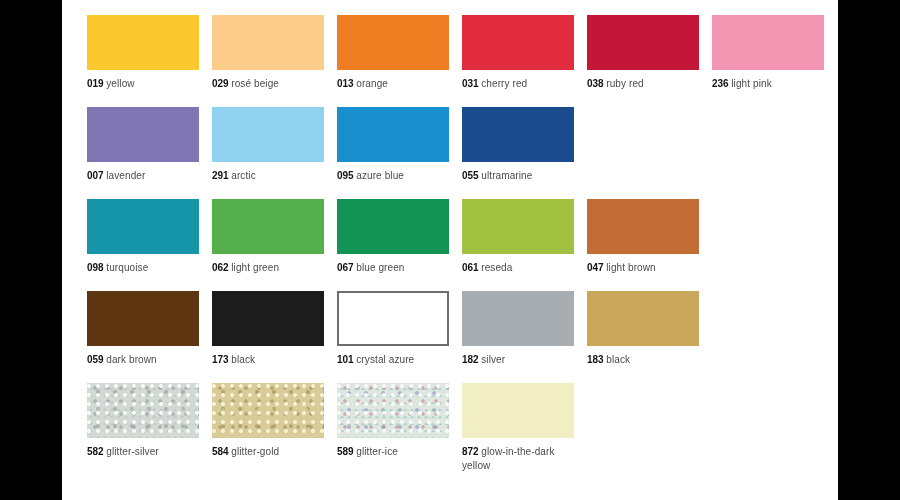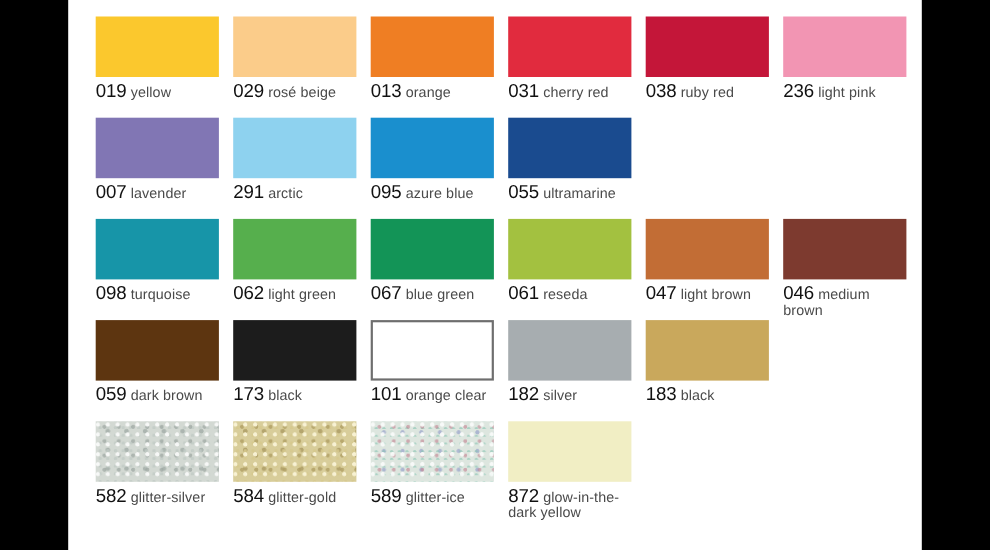--- a/index.html
+++ b/index.html
@@ -57,28 +57,28 @@
     border: 2px solid #6e6e6e;
   }
   .caption {
     margin-top: 7px;
     font-size: 10.5px;
     line-height: 12.5px;
     color: #3a3a3a;
     letter-spacing: 0.1px;
   }
   .code {
-    font-weight: normal;
+    font-weight: bold;
     color: #111111;
-    font-size: 17px;
+    font-size: 10px;
     letter-spacing: -0.1px;
   }
   .cname {
     color: #4a4a4a;
-    font-size: 13px;
+    font-size: 10px;
   }
   .empty .swatch { background: transparent; }
   .glitter {
     position: relative;
     overflow: hidden;
   }
   .glitter::after {
     content: "";
     position: absolute;
     inset: 0;
@@ -175,37 +175,33 @@
             <div class="caption"><span class="code">067</span><span class="cname"> blue green</span></div>
           </div>
           <div class="cell">
             <div class="swatch" style="background: rgb(163, 193, 64);"></div>
             <div class="caption"><span class="code">061</span><span class="cname"> reseda</span></div>
           </div>
           <div class="cell">
             <div class="swatch" style="background: rgb(194, 109, 53);"></div>
             <div class="caption"><span class="code">047</span><span class="cname"> light brown</span></div>
           </div>
-          <div class="cell">
-            <div class="swatch" style="background: rgb(125, 58, 47);"></div>
-            <div class="caption"><span class="code">046</span><span class="cname"> medium brown</span></div>
-          </div>
         </div>
         <div class="row">
           <div class="cell">
             <div class="swatch" style="background: rgb(93, 53, 16);"></div>
             <div class="caption"><span class="code">059</span><span class="cname"> dark brown</span></div>
           </div>
           <div class="cell">
             <div class="swatch" style="background: rgb(28, 28, 28);"></div>
             <div class="caption"><span class="code">173</span><span class="cname"> black</span></div>
           </div>
           <div class="cell">
             <div class="swatch bordered-strong" style="background: rgb(255, 255, 255);"></div>
-            <div class="caption"><span class="code">101</span><span class="cname"> orange clear</span></div>
+            <div class="caption"><span class="code">101</span><span class="cname"> crystal azure</span></div>
           </div>
           <div class="cell">
             <div class="swatch" style="background: rgb(167, 173, 176);"></div>
             <div class="caption"><span class="code">182</span><span class="cname"> silver</span></div>
           </div>
           <div class="cell">
             <div class="swatch" style="background: rgb(201, 168, 92);"></div>
             <div class="caption"><span class="code">183</span><span class="cname"> black</span></div>
           </div>
         </div>

